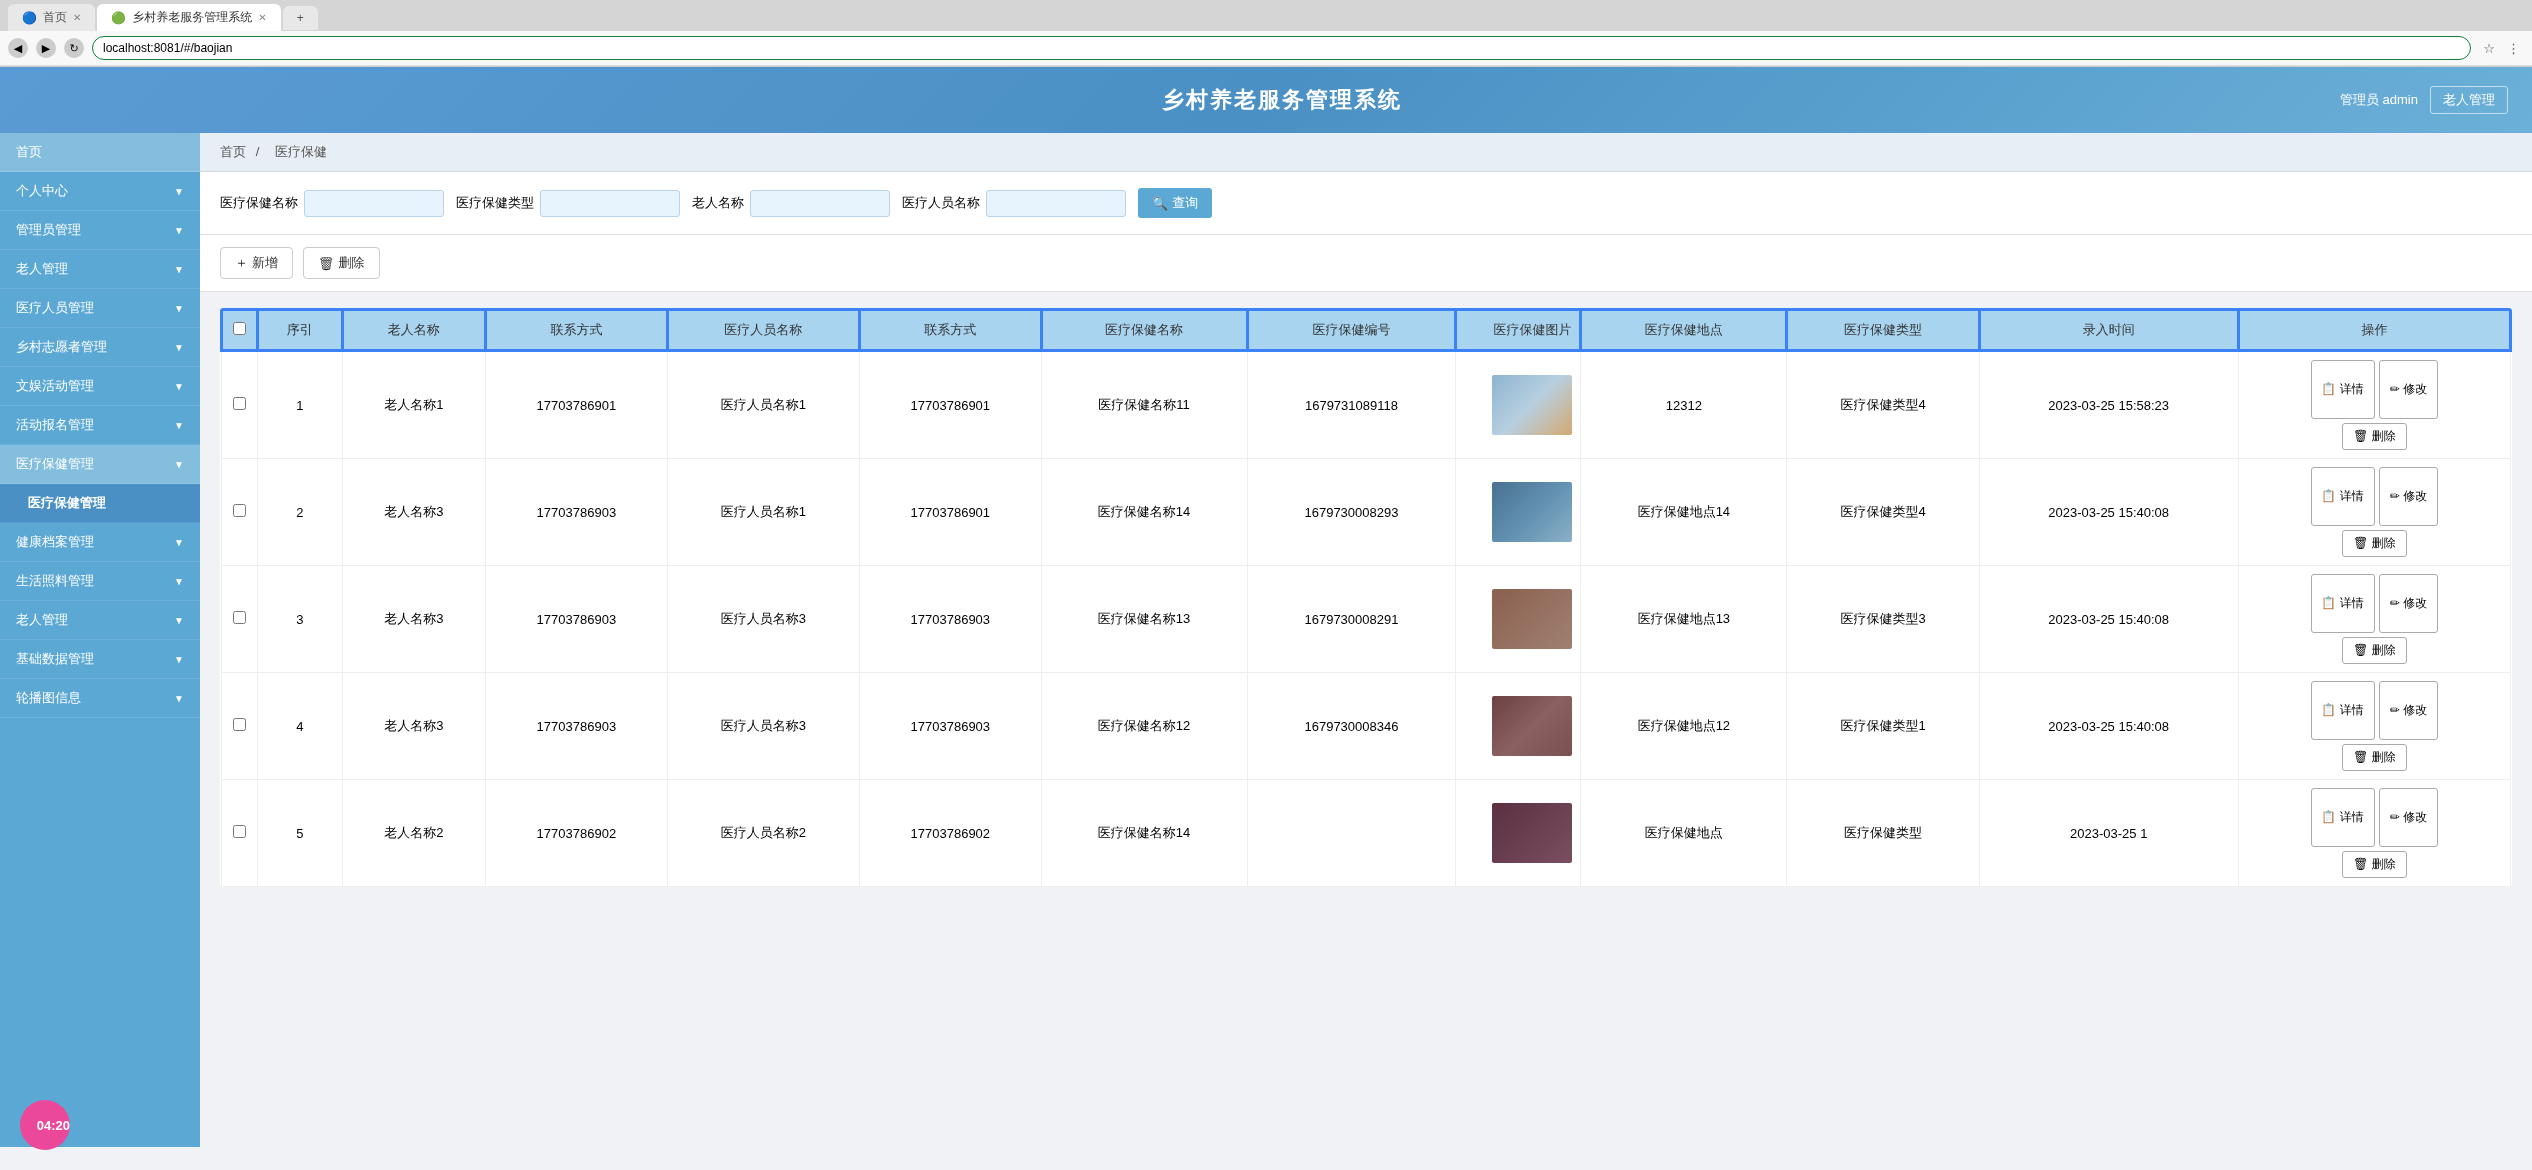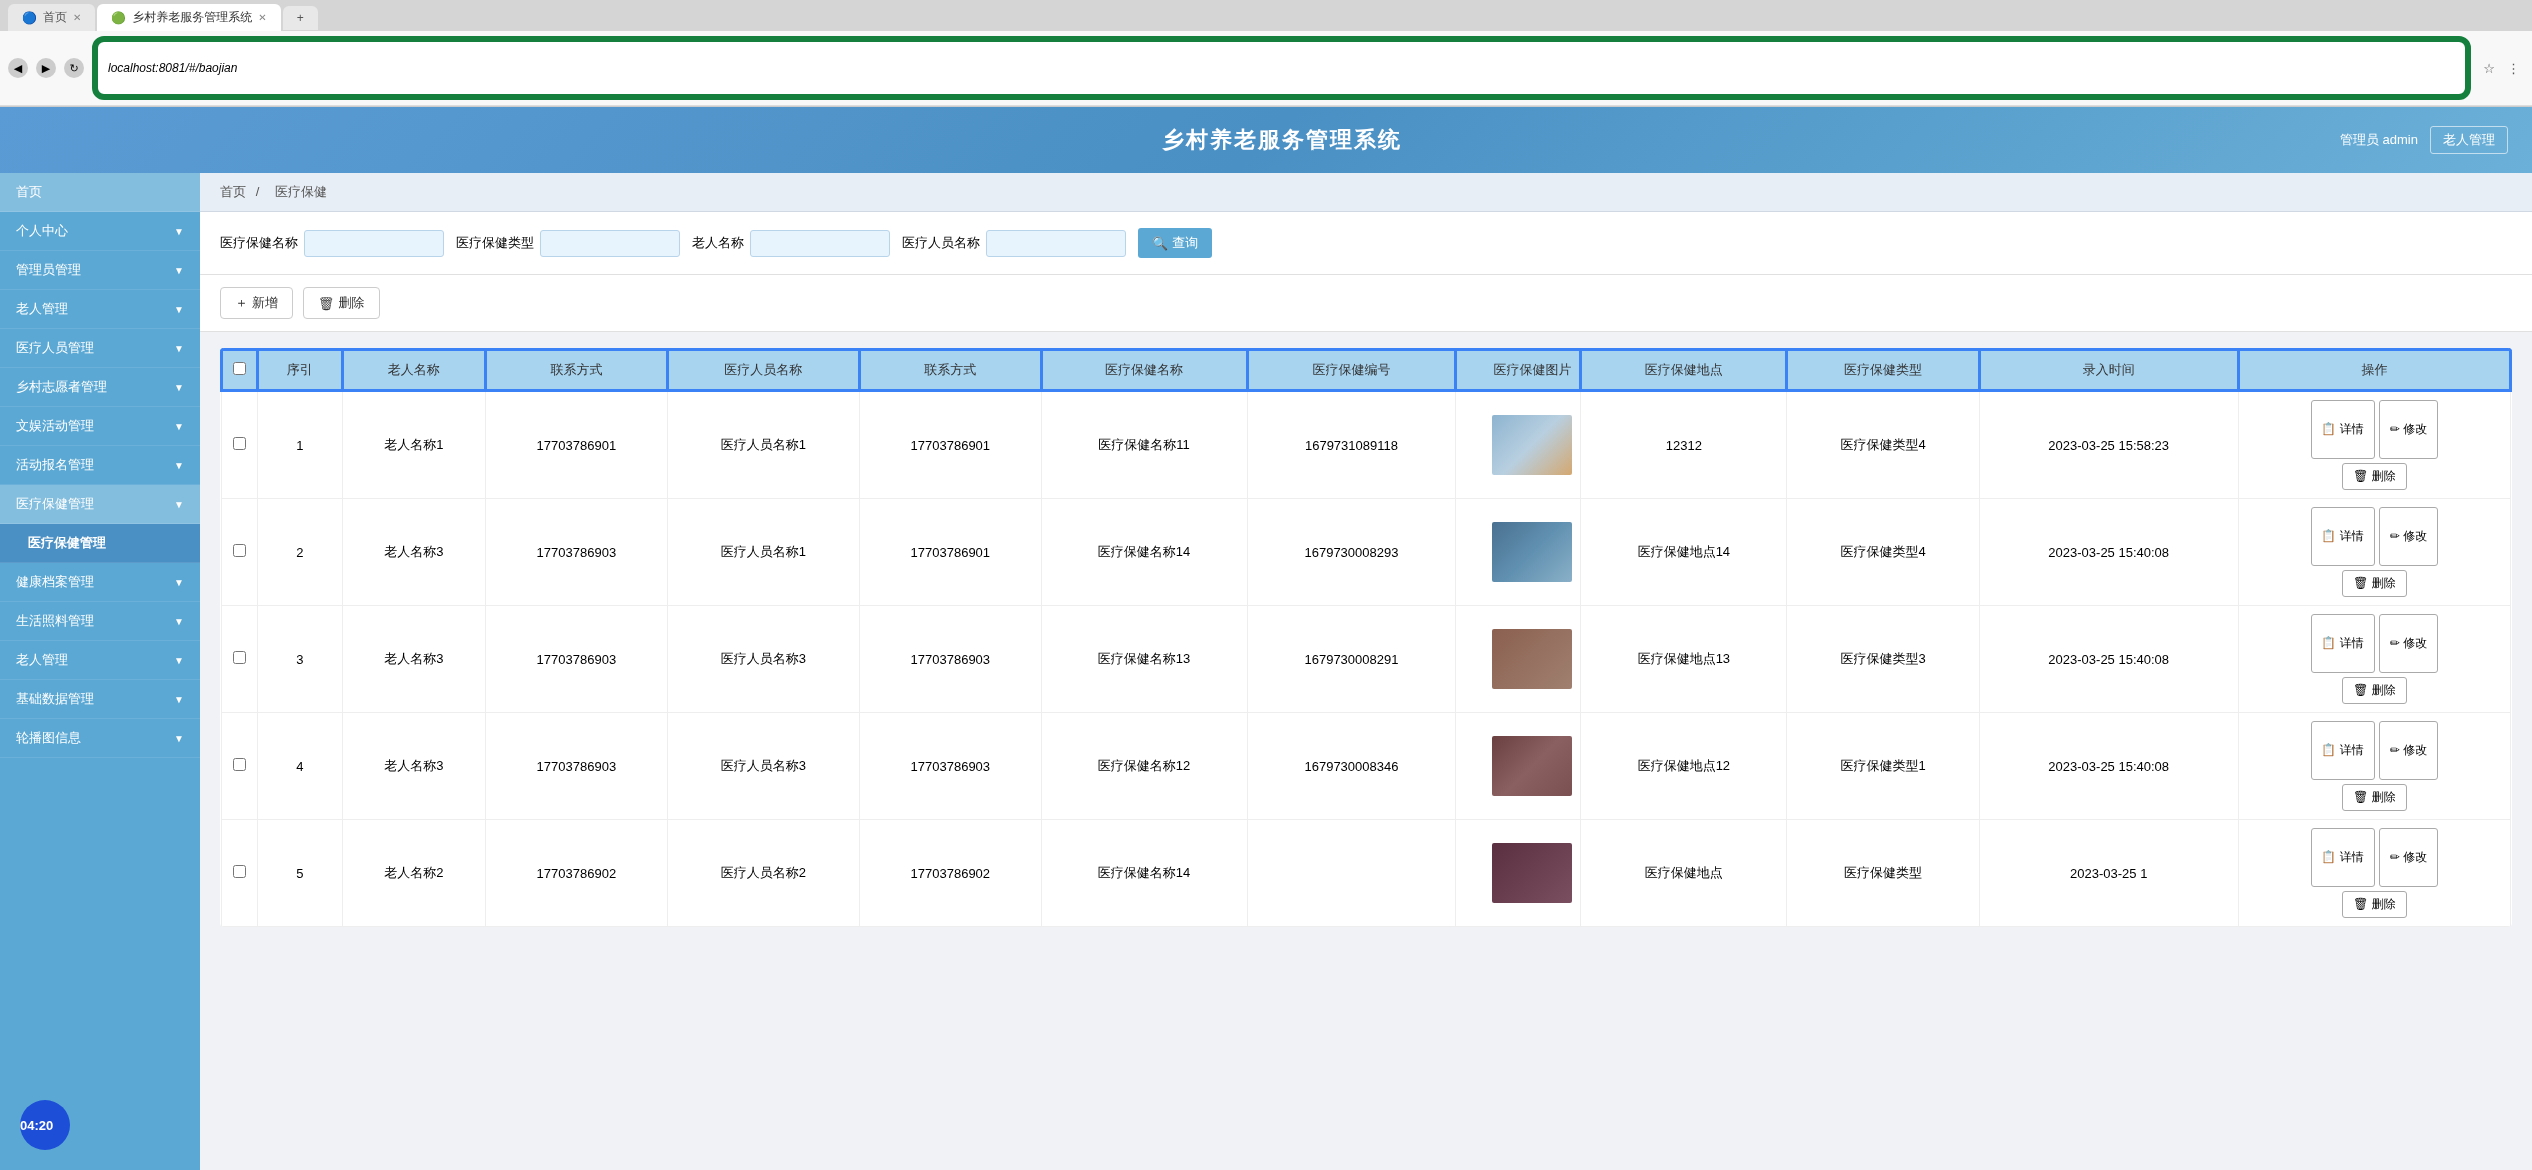--- a/index.html
+++ b/index.html
@@ -7,21 +7,21 @@
 
     
     .browser-chrome { background: #f2f2f2; border-bottom: 1px solid #ccc; }
     .browser-nav-btn { width: 20px; height: 20px; border-radius: 50%; background: #ccc; border: none; cursor: pointer; font-size: 11px; display: flex; align-items: center; justify-content: center; }
     .browser-tabs { display: flex; align-items: center; background: #d5d5d5; padding: 4px 8px 0; gap: 2px; }
     .browser-tab { padding: 5px 14px; border-radius: 6px 6px 0 0; font-size: 12px; display: flex; align-items: center; gap: 6px; cursor: pointer; }
     .browser-tab.inactive { background: #e8e8e8; color: #555; }
     .browser-tab.active { background: white; color: #333; }
     .browser-tab .tab-close { color: #888; font-size: 10px; }
     .browser-address-bar { display: flex; align-items: center; padding: 5px 8px; background: #f8f8f8; border-bottom: 1px solid #ddd; gap: 8px; }
-    .address-input { flex: 1; padding: 19px 10px; border: 6px solid #15803d; border-radius: 12px; font-size: 12px; background: white; font-style: italic; }
+    .address-input { flex: 1; padding: 4px 10px; border: 1px solid #15803d; border-radius: 12px; font-size: 12px; background: white; }
     .browser-actions { display: flex; gap: 4px; align-items: center; }
     .browser-action-btn { font-size: 13px; color: #555; cursor: pointer; padding: 2px 4px; }
 
     
     .app-wrapper { display: flex; flex-direction: column; height: calc(100vh - 90px); }
     .app-header { background: linear-gradient(135deg, #5b9bd5 0%, #4a90c4 50%, #6ab0d8 100%); color: white; padding: 18px 24px; display: flex; align-items: center; justify-content: space-between; }
     .app-title { font-size: 22px; font-weight: bold; letter-spacing: 2px; text-align: center; flex: 1; }
     .app-header-right { display: flex; align-items: center; gap: 12px; font-size: 13px; }
     .app-body { display: flex; flex: 1; overflow: hidden; }
 
@@ -64,21 +64,21 @@
     .img-cell { width: 100px; padding-left: 36px; }
 
     
     .table-actions { display: flex; flex-direction: column; gap: 4px; align-items: center; }
     .table-actions-row { display: flex; gap: 4px; }
     .btn-detail { background: white; border: 1px solid #aaa; border-radius: 3px; padding: 20px 10px; font-size: 12px; cursor: pointer; display: flex; align-items: center; gap: 3px; }
     .btn-edit { background: white; border: 1px solid #aaa; border-radius: 3px; padding: 4px 10px; font-size: 12px; cursor: pointer; display: flex; align-items: center; gap: 3px; }
     .btn-del { background: white; border: 1px solid #aaa; border-radius: 3px; padding: 4px 10px; font-size: 12px; cursor: pointer; display: flex; align-items: center; gap: 3px; }
 
     
-    .bottom-clock { position: fixed; bottom: 20px; left: 20px; background: #1d4ed8; border-radius: 50%; width: 50px; height: 50px; display: flex; align-items: center; justify-content: flex-start; color: white; font-size: 13px; font-weight: bold; z-index: 100; }
+    .bottom-clock { position: fixed; bottom: 20px; left: 20px; background: #ec4899; border-radius: 50%; width: 50px; height: 50px; display: flex; align-items: center; justify-content: flex-end; color: white; font-size: 13px; font-weight: bold; z-index: 100; }
 
     
     .logout-btn { background: transparent; border: 1px solid rgba(255,255,255,0.6); color: white; padding: 4px 12px; border-radius: 3px; cursor: pointer; font-size: 13px; }
 
     
     .img-row1 { background: linear-gradient(135deg, #8db4d0 0%, #b8cfe0 50%, #d4a870 100%); }
     .img-row2 { background: linear-gradient(135deg, #4a7090 0%, #6090b0 50%, #8ab0c8 100%); }
     .img-row3 { background: linear-gradient(135deg, #8b6050 0%, #a08070 100%); }
     .img-row4 { background: linear-gradient(135deg, #6a4040 0%, #8b6060 50%, #7a5050 100%); }
     .img-row5 { background: linear-gradient(135deg, #5a3040 0%, #7a5060 100%); }

